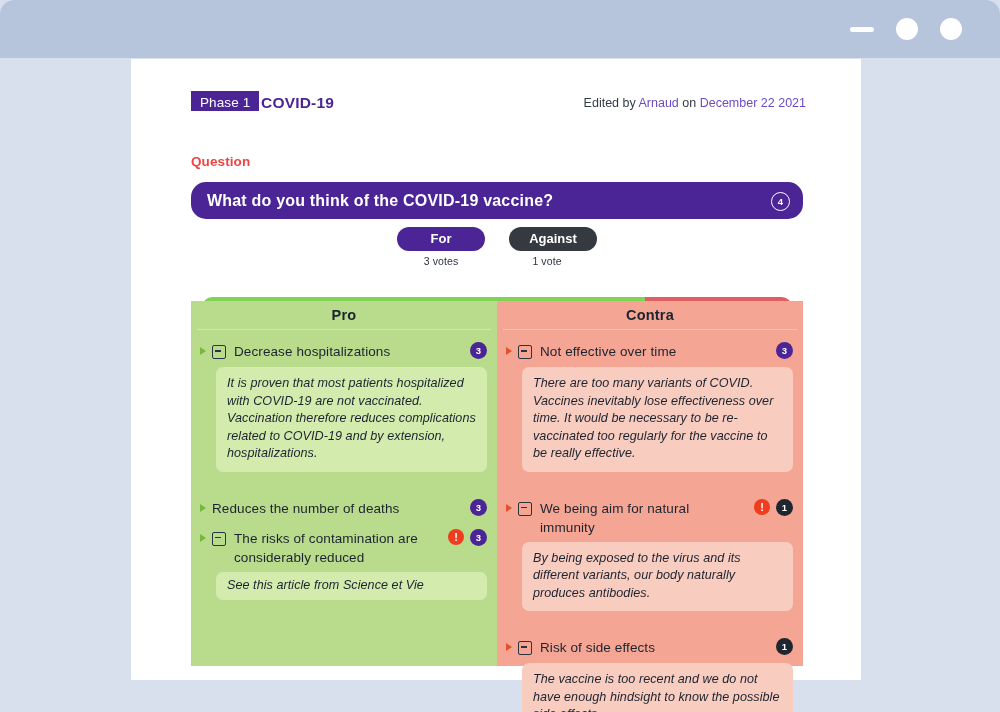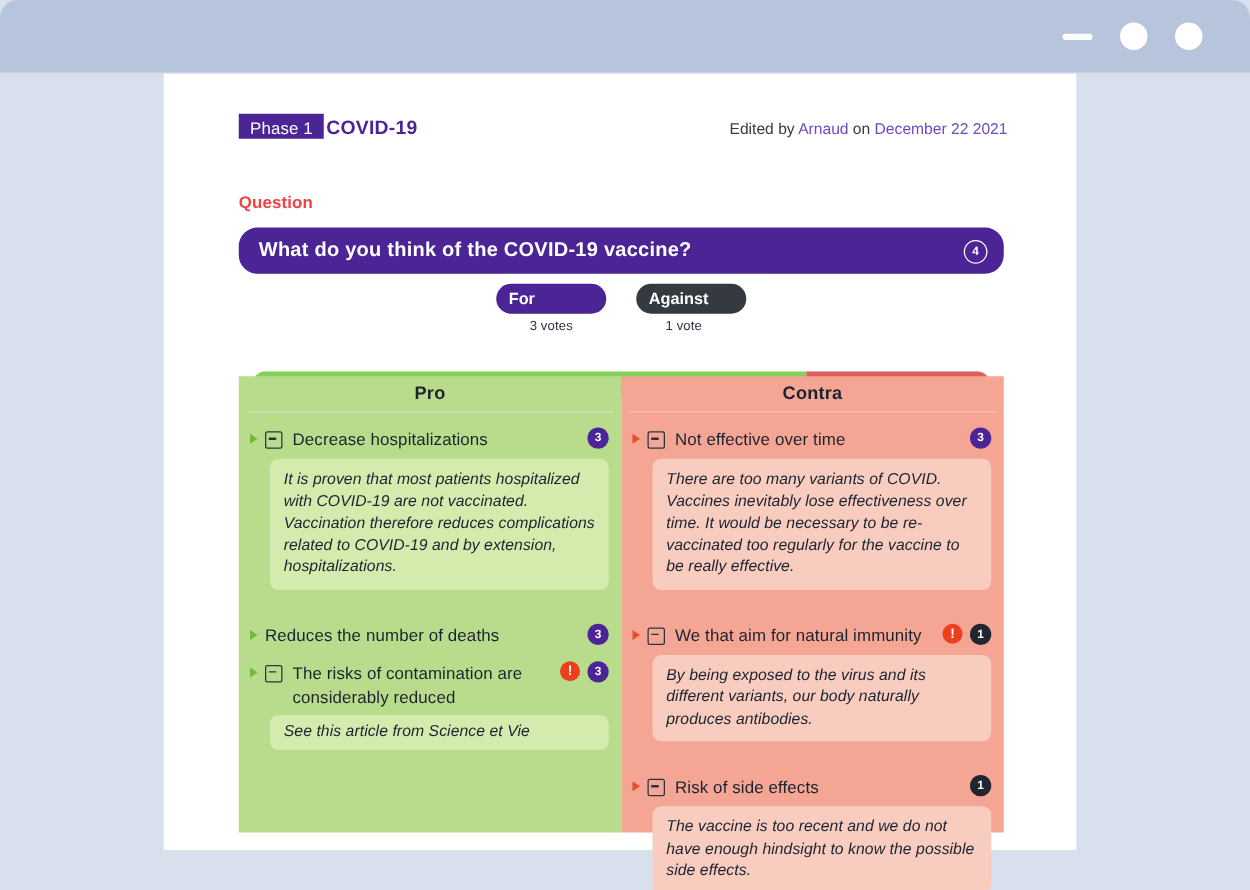--- a/index.html
+++ b/index.html
@@ -148,20 +148,21 @@
     align-items: center;
   }
   .vote-pill {
     height: 24px;
     min-width: 88px;
     border-radius: 12px;
     color: #ffffff;
     font-size: 13px;
     font-weight: bold;
     line-height: 24px;
+    text-align: center;
     padding: 0 10px;
     box-sizing: border-box;
   }
   .vote-pill.for { background: #4b2596; }
   .vote-pill.against { background: #343a40; margin-left: 12px; }
   .vote-count {
     margin-top: 4px;
     font-size: 10.5px;
     color: #2d3440;
     letter-spacing: 0.1px;
@@ -407,21 +408,21 @@
                 <div class="badges">
                   <div class="count-badge purple">3</div>
                 </div>
               </div>
               <div class="arg-detail">There are too many variants of COVID. Vaccines inevitably lose effectiveness over time. It would be necessary to be re-vaccinated too regularly for the vaccine to be really effective.</div>
             </div>
             <div class="arg">
               <div class="arg-head">
                 <div class="tri"></div>
                 <div class="minus-box"></div>
-                <div class="arg-title">We that aim for natural immunity</div>
+                <div class="arg-title">We being aim for natural immunity</div>
                 <div class="badges">
                   <div class="alert-icon">!</div>
                   <div class="count-badge dark">1</div>
                 </div>
               </div>
               <div class="arg-detail">By being exposed to the virus and its different variants, our body naturally produces antibodies.</div>
             </div>
             <div class="arg">
               <div class="arg-head">
                 <div class="tri"></div>

